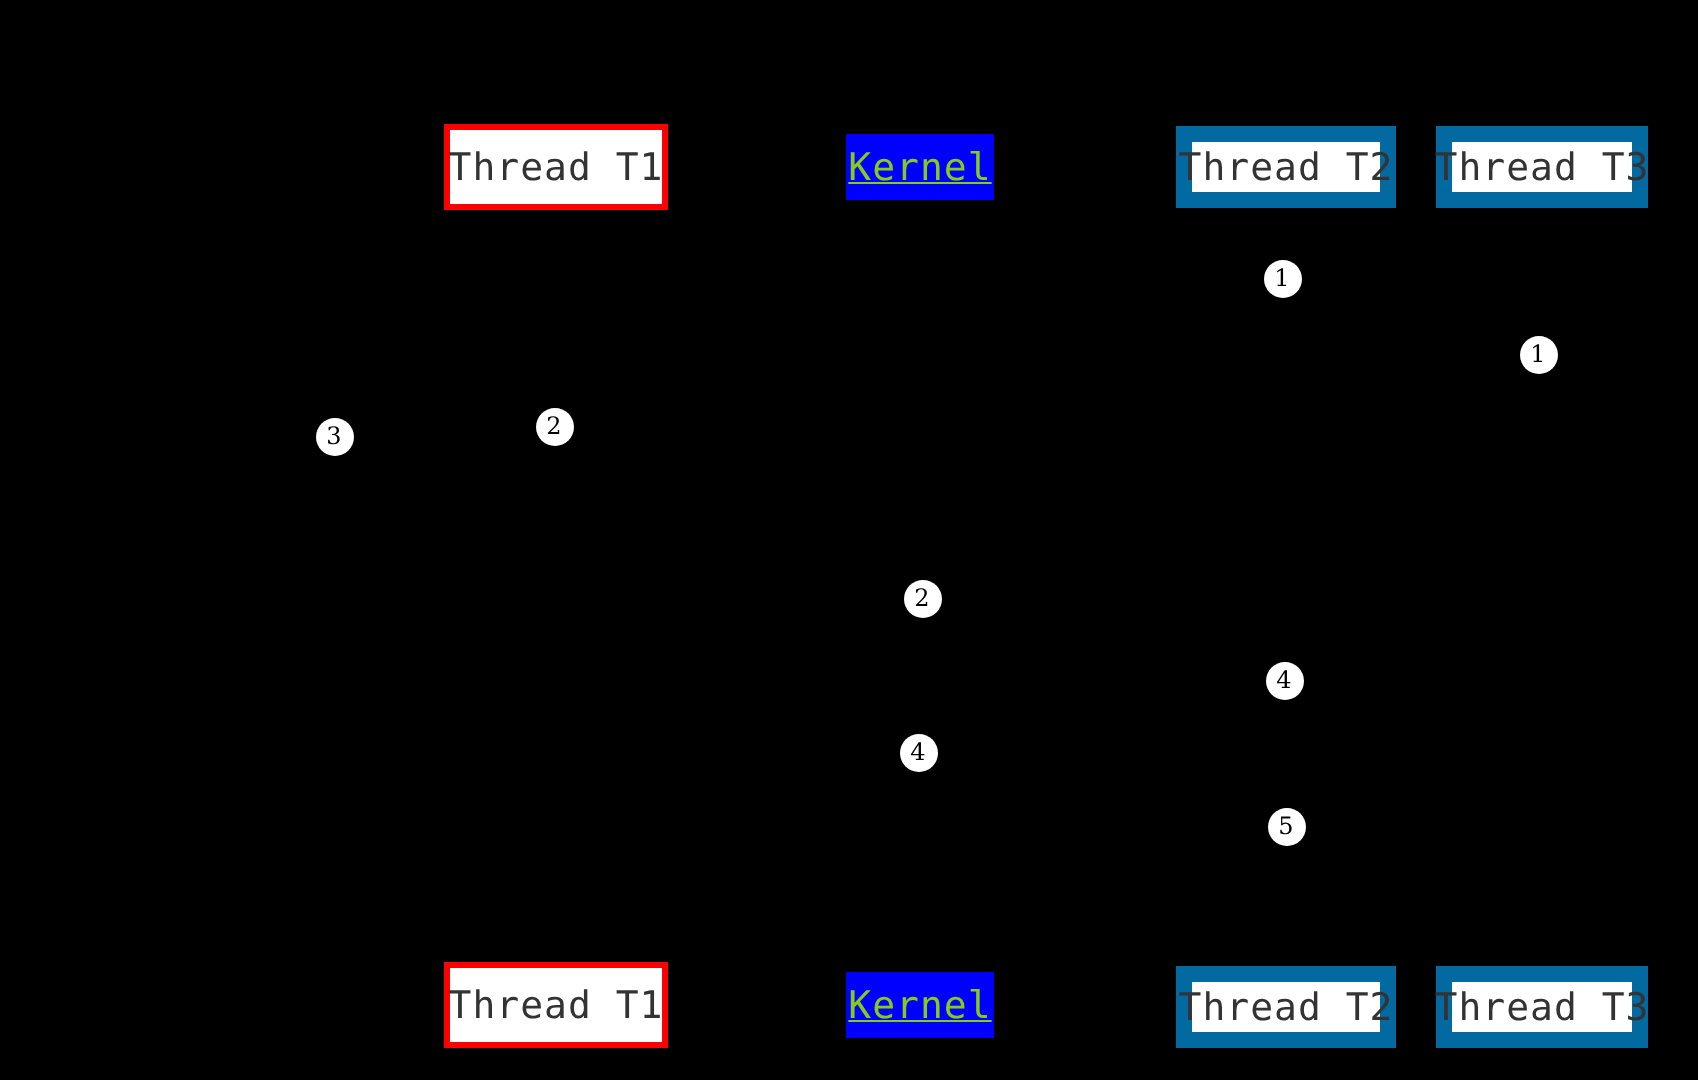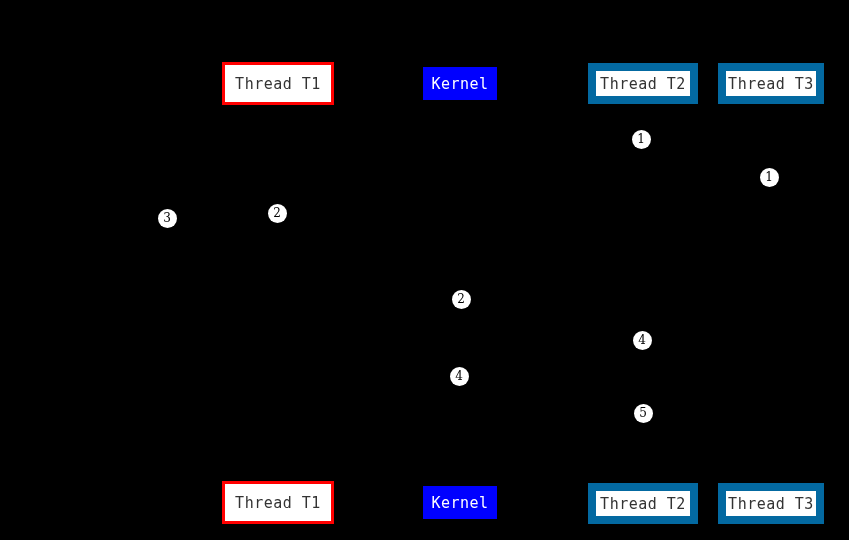--- a/index.html
+++ b/index.html
@@ -19,37 +19,38 @@
 
   
   .participant {
     position: absolute;
     box-sizing: border-box;
     display: flex;
     align-items: center;
     justify-content: center;
     background: #ffffff;
     font-family: "DejaVu Sans Mono", "Liberation Mono", monospace;
-    font-size: 15px;
+    font-size: 19px;
     letter-spacing: 0.5px;
     white-space: nowrap;
     color: #1a1a1a;
   }
   .participant.red {
     border: 3px solid #ff0000;
     color: #333333;
   }
   .participant.blue {
     border: 8px solid #0369a1;
     color: #333333;
   }
   .participant.filled {
     background: #0000ff;
     border: 0 solid #0000ff;
-    color: #ffffff;
+    color: #84cc16;
+    text-decoration: underline;
   }
 
   
   .lifeline {
     position: absolute;
     width: 1px;
     background: #000000;
   }
   .lifeline-nub {
     position: absolute;

